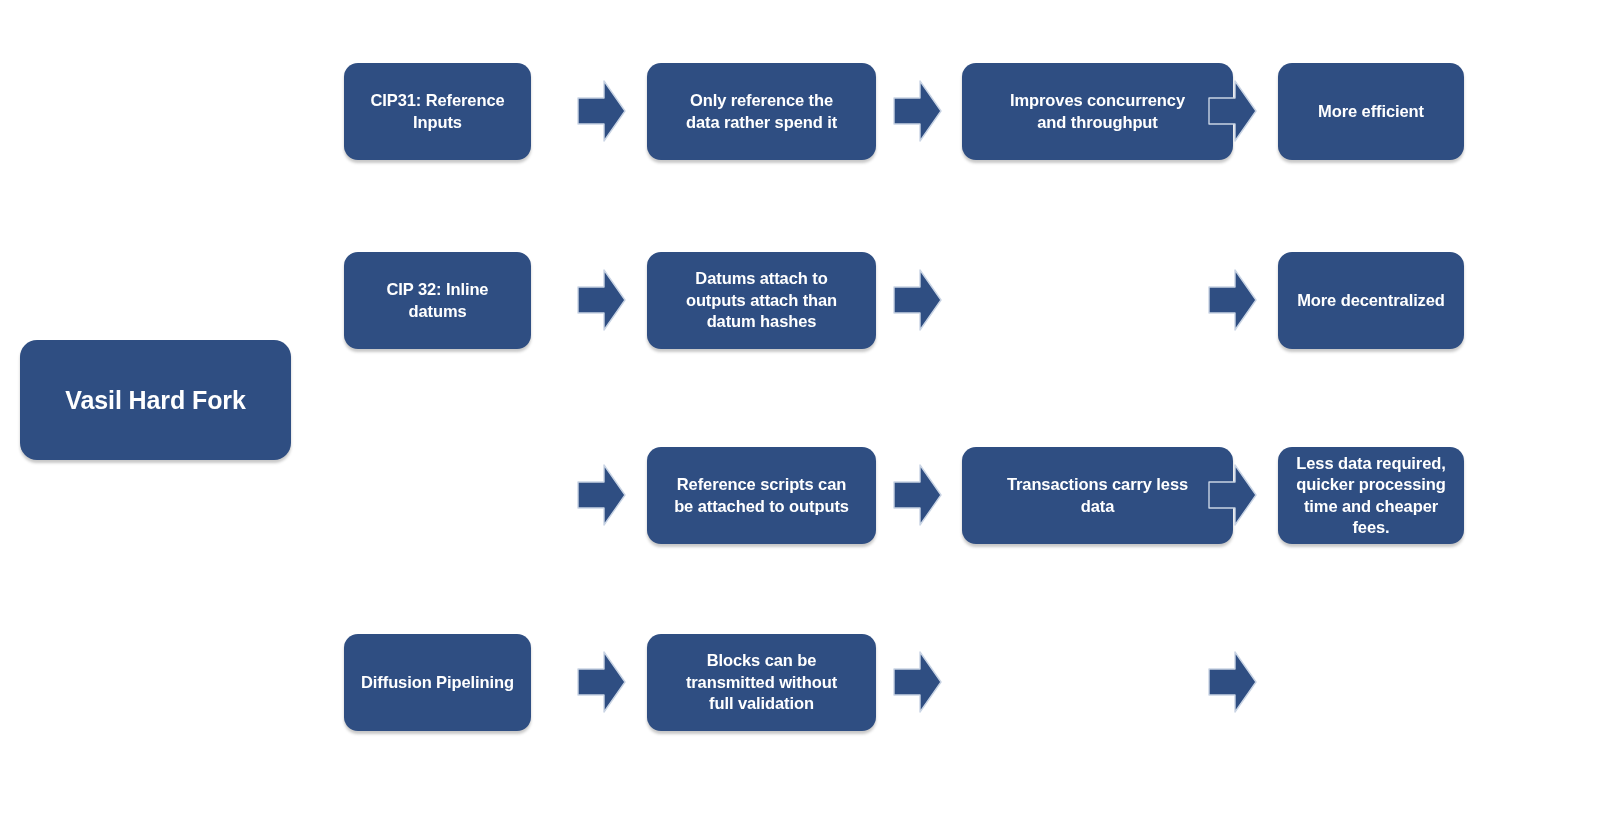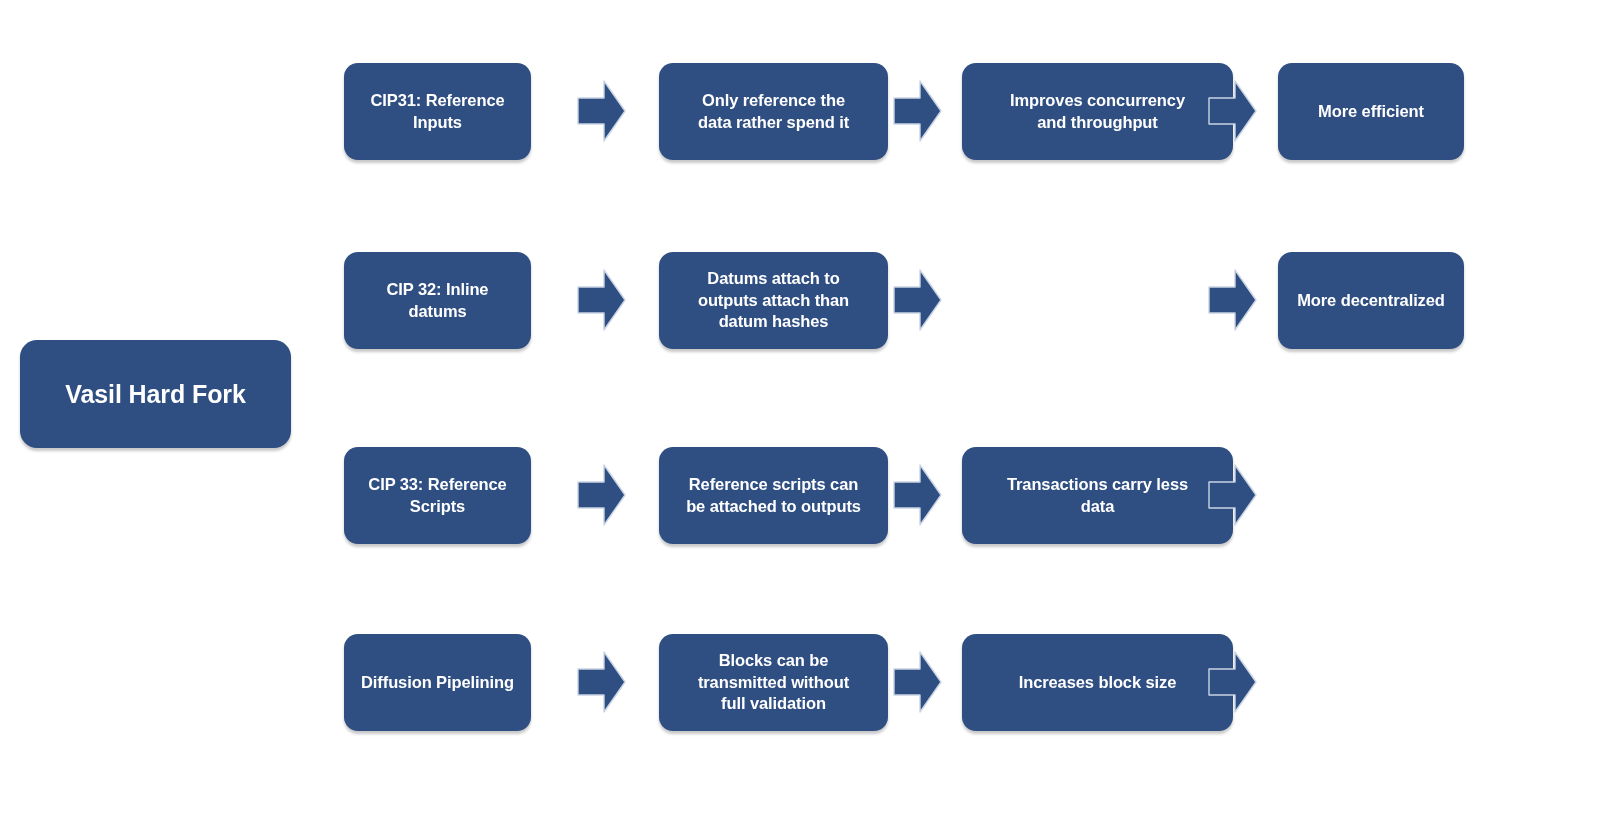--- a/index.html
+++ b/index.html
@@ -43,28 +43,28 @@
     padding: 0 14px;
     line-height: 1.30;
     white-space: pre-line;
   }
 
   
   .node.root {
     left: 20px;
     top: 340px;
     width: 271px;
-    height: 108px;
+    height: 120px;
     border-radius: 17px;
   }
   .node.root .label { font-size: 25px; line-height: 1.2; }
 
   
   .col1 { left: 344px;  width: 187px; }
-  .col2 { left: 647px;  width: 229px; margin-left: 12px; }
+  .col2 { left: 647px;  width: 229px; }
   .col3 { left: 962px;  width: 271px; }
   .col4 { left: 1278px; width: 186px; }
 
   .row1 { top: 63px;  }
   .row2 { top: 252px; }
   .row3 { top: 447px; }
   .row4 { top: 634px; }
 
   .node.cell { height: 97px; }
   .node.cell .label { font-size: 16.5px; }
@@ -152,24 +152,20 @@
   </div>
   <div class="arrow agap3 arow2">
     <svg viewBox="0 0 49 62" preserveAspectRatio="none">
         <polygon class="body" points="1,18 27,18 27,1 48,31 27,61 27,44 1,44"></polygon>
       </svg>
   </div>
   <div class="node cell col4 row2">
     <span class="label">More decentralized</span>
   </div>
 
-  <div class="node cell col1 row3">
-    <span class="label">CIP 33: Reference
-Scripts</span>
-  </div>
   <div class="arrow agap1 arow3">
     <svg viewBox="0 0 49 62" preserveAspectRatio="none">
         <polygon class="body" points="1,18 27,18 27,1 48,31 27,61 27,44 1,44"></polygon>
       </svg>
   </div>
   <div class="node cell col2 row3">
     <span class="label">Reference scripts can
 be attached to outputs</span>
   </div>
   <div class="arrow agap2 arow3">
@@ -178,42 +174,44 @@
       </svg>
   </div>
   <div class="node cell col3 row3">
     <span class="label">Transactions carry less
 data</span>
   </div>
   <div class="arrow agap3 arow3">
     <svg viewBox="0 0 49 62" preserveAspectRatio="none">
         <polygon class="body" points="1,18 27,18 27,1 48,31 27,61 27,44 1,44"></polygon>
       </svg>
+  </div>
+  <div class="node cell col4 row3">
+    <span class="label">Less data required,
+quicker processing
+time and cheaper fees.</span>
   </div>
 
   <div class="node cell col1 row4">
     <span class="label">Diffusion Pipelining</span>
   </div>
   <div class="arrow agap1 arow4">
     <svg viewBox="0 0 49 62" preserveAspectRatio="none">
         <polygon class="body" points="1,18 27,18 27,1 48,31 27,61 27,44 1,44"></polygon>
       </svg>
   </div>
   <div class="node cell col2 row4">
     <span class="label">Blocks can be
 transmitted without
 full validation</span>
   </div>
   <div class="arrow agap2 arow4">
     <svg viewBox="0 0 49 62" preserveAspectRatio="none">
         <polygon class="body" points="1,18 27,18 27,1 48,31 27,61 27,44 1,44"></polygon>
       </svg>
   </div>
-  <div class="node cell col3 row4">
-    <span class="label">Increases block size</span>
-  </div>
   <div class="arrow agap3 arow4">
     <svg viewBox="0 0 49 62" preserveAspectRatio="none">
         <polygon class="body" points="1,18 27,18 27,1 48,31 27,61 27,44 1,44"></polygon>
       </svg>
   </div>
 
 </div>
 
 </body></html>

